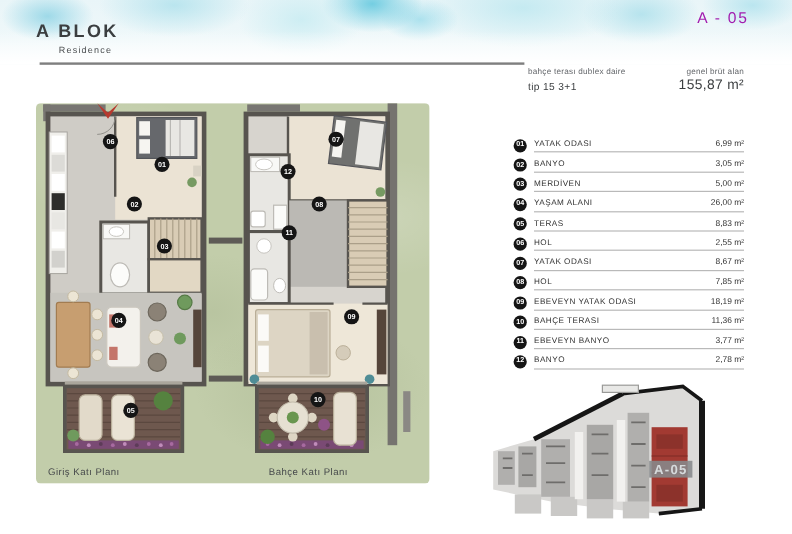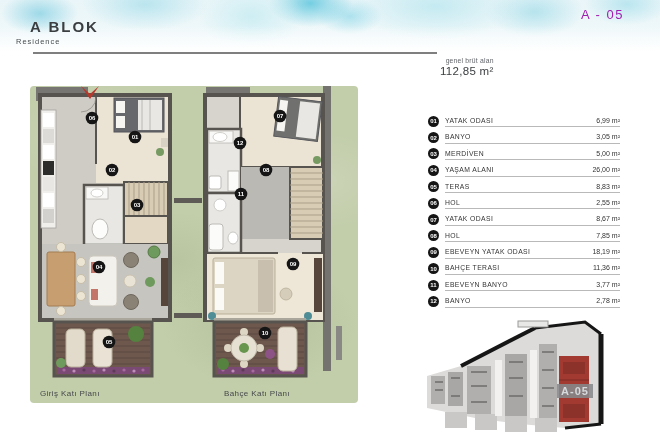--- a/index.html
+++ b/index.html
@@ -13,21 +13,21 @@
       radial-gradient(55px 30px at 6% 25%, rgba(125,205,225,.70), rgba(125,205,225,0) 70%),
       radial-gradient(90px 38px at 22% 8%, rgba(160,220,233,.65), rgba(160,220,233,0) 70%),
       radial-gradient(70px 42px at 38% 30%, rgba(200,236,242,.85), rgba(200,236,242,0) 75%),
       radial-gradient(60px 34px at 47% 6%, rgba(86,196,220,.80), rgba(86,196,220,0) 70%),
       radial-gradient(46px 26px at 53% 30%, rgba(120,208,228,.55), rgba(120,208,228,0) 70%),
       radial-gradient(110px 44px at 66% 12%, rgba(190,232,240,.85), rgba(190,232,240,0) 75%),
       radial-gradient(70px 36px at 81% 22%, rgba(150,216,230,.62), rgba(150,216,230,0) 70%),
       radial-gradient(60px 30px at 95% 8%, rgba(170,224,236,.75), rgba(170,224,236,0) 70%),
       linear-gradient(#e9f5f8, #f3fafb);}
   .title{position:absolute;left:30px;top:18px;font-size:15px;font-weight:600;letter-spacing:2px;color:#3b3e40;}
-  .subtitle{position:absolute;left:16px;top:37px;font-size:7.5px;letter-spacing:1px;color:#4a4d4f;}
+  .subtitle{position:absolute;left:49px;top:37px;font-size:7.5px;letter-spacing:1px;color:#4a4d4f;}
   .unit-code{position:absolute;right:36px;top:7px;font-size:13px;letter-spacing:1.5px;color:#a21caf;}
   .divider{position:absolute;left:33px;top:52px;width:404px;height:2px;background:#7f7f7f;}
 
   
   .info{position:absolute;left:440px;top:57px;width:180px;display:flex;justify-content:space-between;}
   .info-col{display:flex;flex-direction:column;}
   .info-col.right{text-align:right;}
   .info-label{font-size:6.8px;color:#63666a;letter-spacing:.2px;}
   .info-value{font-size:8.5px;color:#3b3e40;margin-top:2.5px;letter-spacing:.3px;}
   .info-value.big{font-size:11.5px;margin-top:1px;}
@@ -48,37 +48,41 @@
       radial-gradient(120px 80px at 20% 15%, rgba(255,255,255,.18), rgba(255,255,255,0) 70%),
       radial-gradient(140px 90px at 70% 75%, rgba(104,122,78,.14), rgba(104,122,78,0) 70%),
       radial-gradient(100px 70px at 90% 30%, rgba(255,255,255,.15), rgba(255,255,255,0) 70%),
       radial-gradient(90px 70px at 45% 55%, rgba(104,122,78,.10), rgba(104,122,78,0) 70%),
       #c2cdaa;}
   .caption{position:absolute;top:389px;width:110px;text-align:left;font-size:8px;color:#46494b;letter-spacing:.4px;}
   .caption.left{left:40px;}
   .caption.right{left:224px;}
 
   
-  .keyplan{position:absolute;left:425px;top:312px;width:230px;height:128px;}
+  .keyplan{position:absolute;left:409px;top:312px;width:230px;height:128px;}
 </style>
 </head>
 <body>
 
 <div class="page">
 
   <div class="header-band"></div>
   <div class="title">A BLOK</div>
   <div class="subtitle">Residence</div>
   <div class="unit-code">A - 05</div>
   <div class="divider"></div>
 
   <div class="info">
+    <div class="info-col">
+      <span class="info-label">bahçe terası dublex daire</span>
+      <span class="info-value">tip 15 3+1</span>
+    </div>
     <div class="info-col right">
       <span class="info-label">genel brüt alan</span>
-      <span class="info-value big">112,85 m²</span>
+      <span class="info-value big">155,87 m²</span>
     </div>
   </div>
 
   <div class="rooms">
     <div class="room-row">
         <span class="badge">01</span>
         <span class="row-body">
           <span class="room-name">YATAK ODASI</span>
           <span class="room-area">6,99 m²</span>
         </span>

